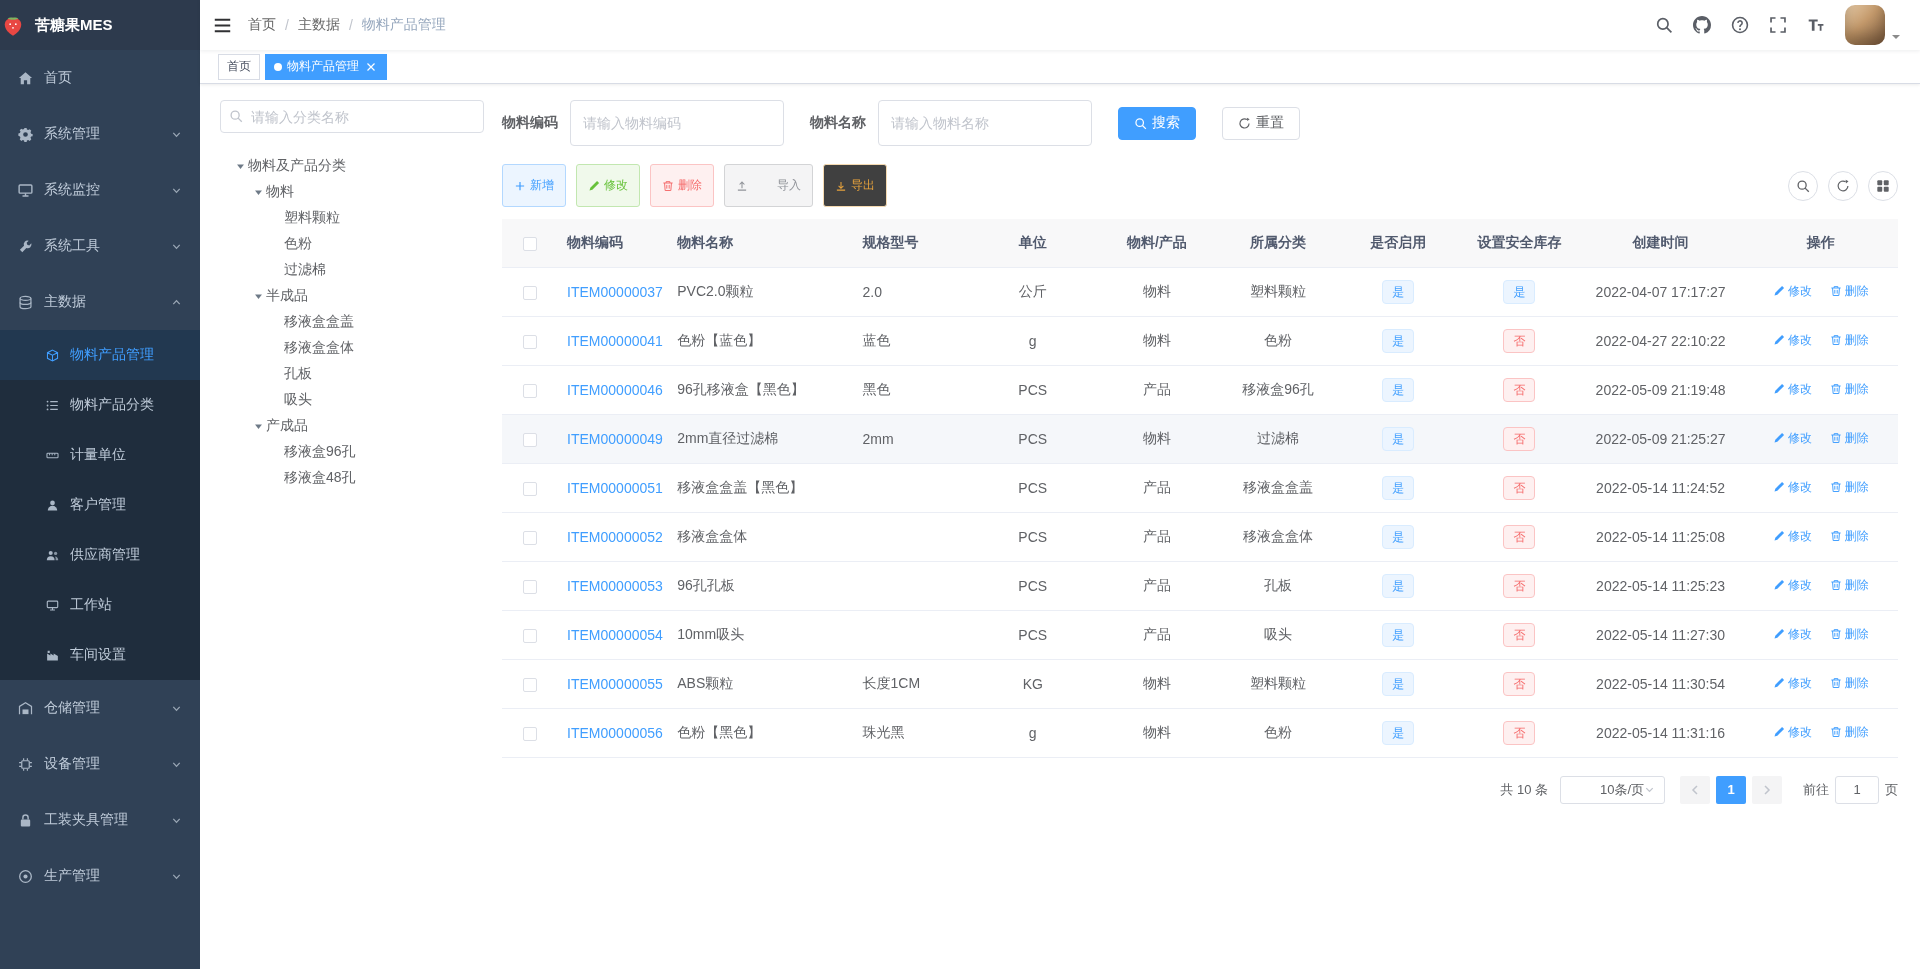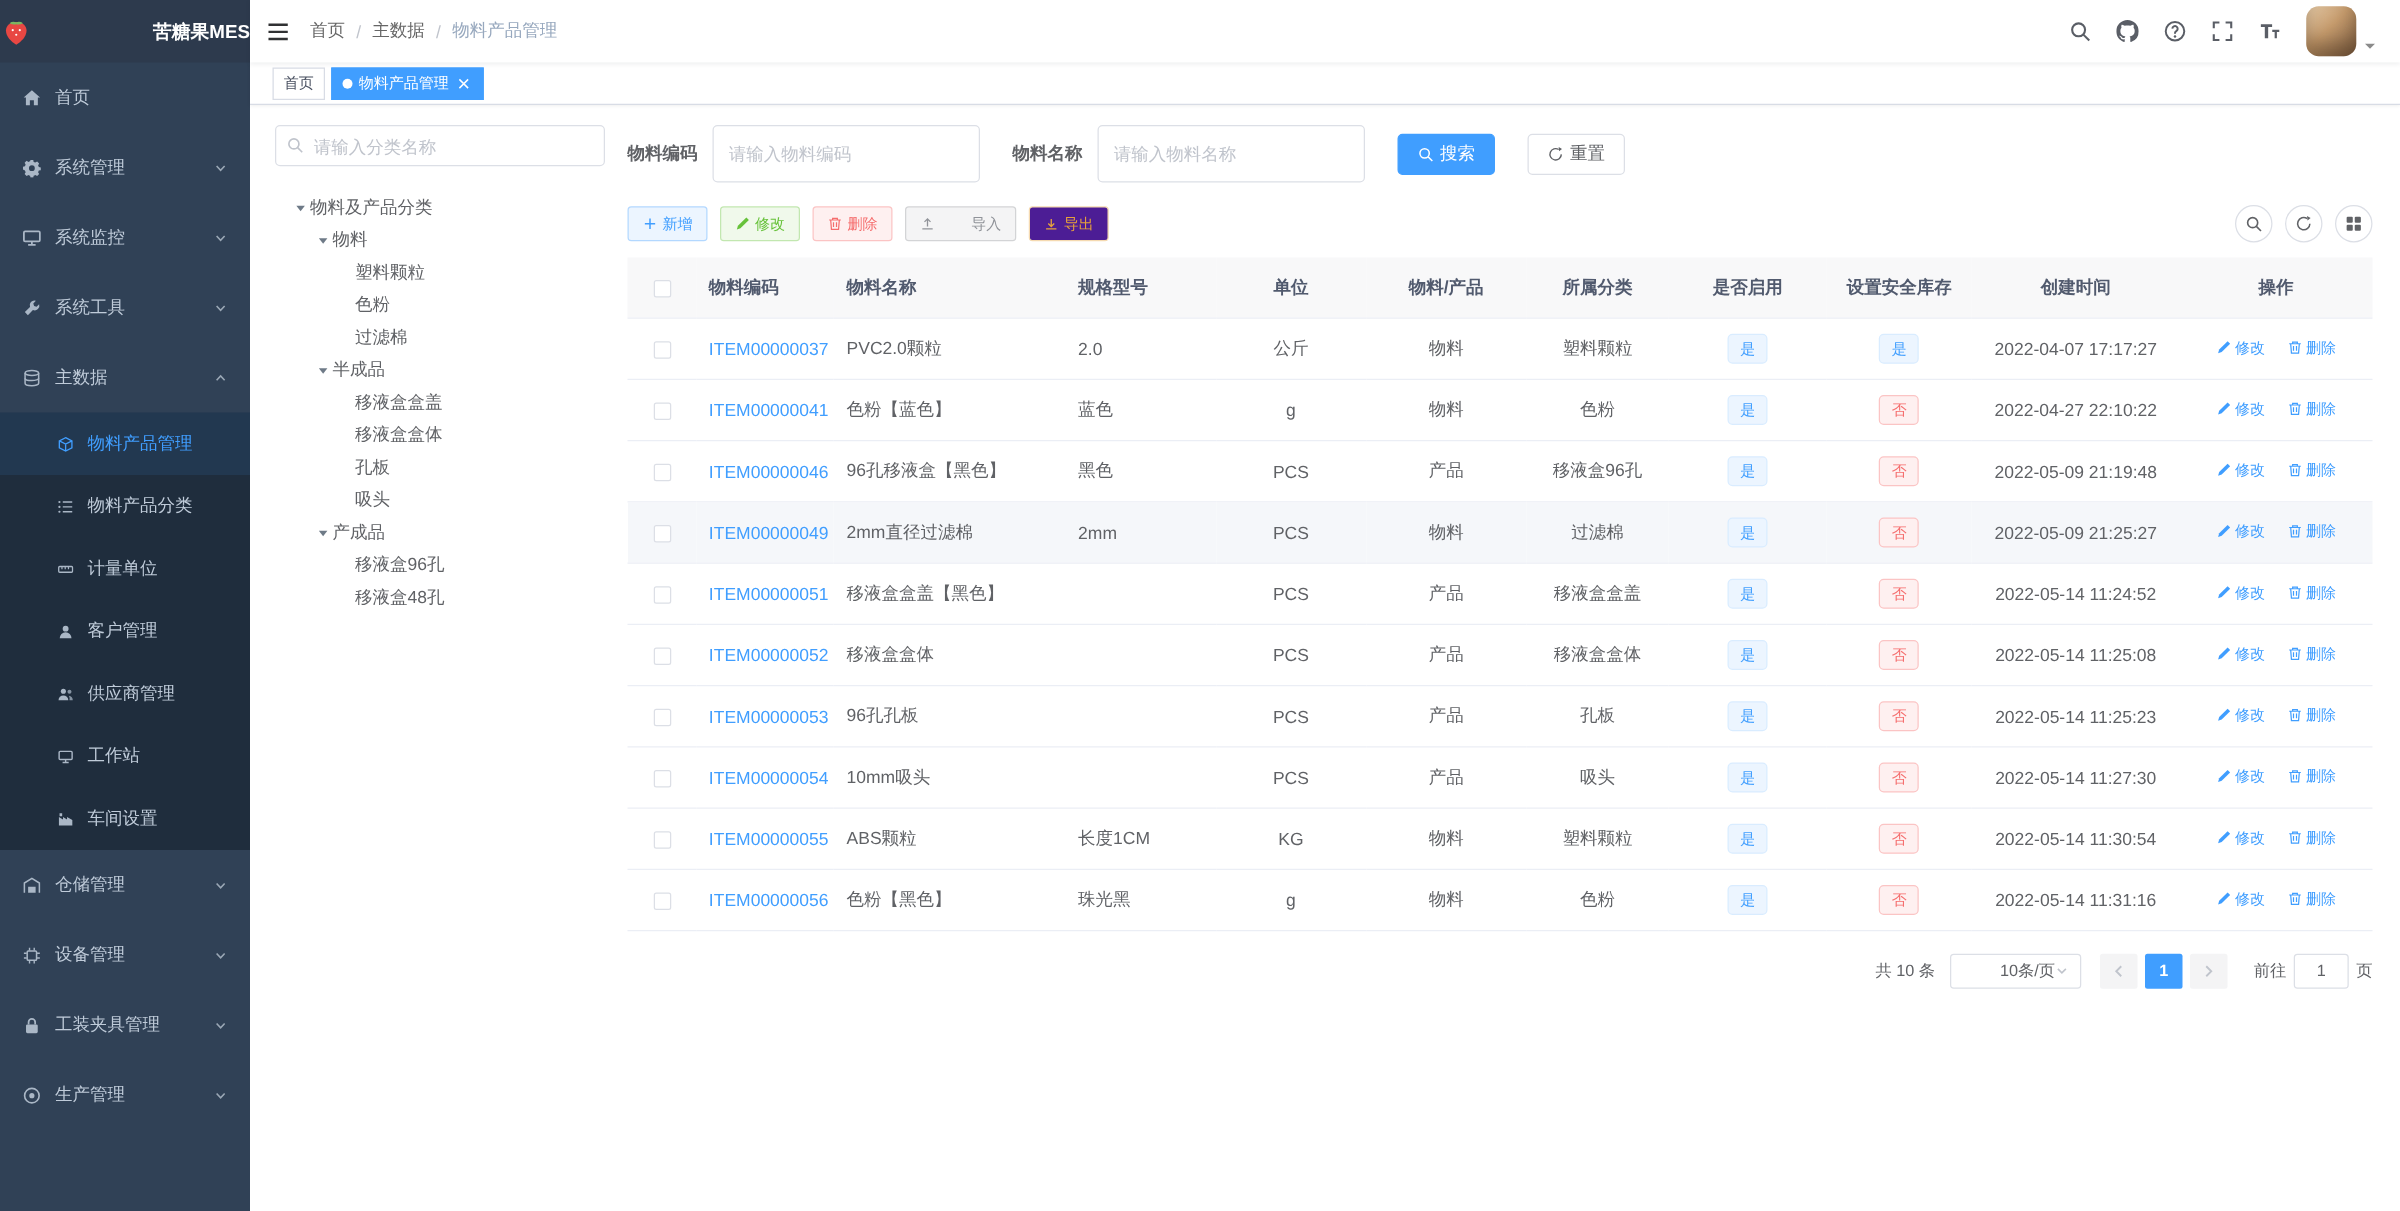--- a/index.html
+++ b/index.html
@@ -5,21 +5,21 @@
   * { margin:0; padding:0; box-sizing:border-box; }
   html,body { width:1920px; height:969px; overflow:hidden; }
   body { font-family:"Liberation Sans","DejaVu Sans",sans-serif; font-size:14px; color:#303133; background:#fff; }
   .ico { display:inline-flex; align-items:center; justify-content:center; }
   .ico svg { width:1em; height:1em; display:block; }
 
   .layout { display:flex; width:100%; height:100%; }
 
   
   .sidebar { width:200px; flex:0 0 200px; background:#304156; color:#bfcbd9; overflow:hidden; }
-  .logo { height:50px; display:flex; align-items:center; justify-content:space-between; gap:9px; background:#2d3a4d; cursor:pointer; }
+  .logo { height:50px; display:flex; align-items:center; justify-content:flex-start; gap:9px; background:#2d3a4d; cursor:pointer; }
   .logo-icon { font-size:26px; }
   .logo-icon svg { width:26px; height:26px; }
   .logo-title { color:#fff; font-weight:bold; font-size:15px; }
   .menu-item { height:56px; display:flex; align-items:center; padding:0 18px; font-size:14px; color:#bfcbd9; cursor:pointer; }
   .mi-icon { font-size:15px; color:#aab7c6; flex:0 0 auto; }
   .mi-label { margin-left:11px; flex:1; white-space:nowrap; }
   .chev { font-size:11px; color:#9aa7b5; margin-left:auto; }
   .chev.up svg { transform:rotate(180deg); }
   .submenu { background:#1f2d3d; }
   .menu-item.sub { height:50px; padding-left:46px; }
@@ -68,27 +68,27 @@
   .filter-row { display:flex; align-items:center; margin-bottom:18px; }
   .f-label { font-weight:bold; color:#606266; font-size:14px; margin-right:12px; white-space:nowrap; }
   .f-input { width:214px; height:46px; border:1px solid #dcdfe6; border-radius:4px; padding:0 12px; font-size:14px; color:#606266; margin-right:26px; outline:none; font-family:inherit; }
   .f-input::placeholder { color:#c0c4cc; }
   .btn { height:33px; border-radius:4px; font-size:14px; padding:0 15px; display:inline-flex; align-items:center; gap:5px; cursor:pointer; border:1px solid #dcdfe6; background:#fff; color:#606266; font-family:inherit; }
   .btn .bi { font-size:13px; }
   .btn + .btn { margin-left:26px; }
   .btn-primary { background:#409EFF; border-color:#409EFF; color:#fff; }
 
   .toolbar-row { display:flex; align-items:center; margin-bottom:12px; }
-  .btn-mini { height:28px; padding:0 11px; font-size:12px; border-radius:3px; display:inline-flex; align-items:center; gap:4px; margin-right:10px; cursor:pointer; border:1px solid; font-family:inherit; }
+  .btn-mini { height:43px; padding:0 11px; font-size:12px; border-radius:3px; display:inline-flex; align-items:center; gap:4px; margin-right:10px; cursor:pointer; border:1px solid; font-family:inherit; }
   .btn-mini .ico { font-size:12px; }
   .btn-add    { color:#409eff; background:#ecf5ff; border-color:#b3d8ff; }
   .btn-edit   { color:#67c23a; background:#f0f9eb; border-color:#c2e7b0; }
   .btn-del    { color:#f56c6c; background:#fef0f0; border-color:#fbc4c4; }
   .btn-import { color:#909399; background:#f4f4f5; border-color:#d3d4d6;gap:29px; }
-  .btn-export { color:#e6a23c; background:#4c1d95; border-color:#f5dab1; }
+  .btn-export { color:#e6a23c; background:#404040; border-color:#f5dab1; }
   .tools-right { margin-left:auto; display:flex; gap:10px; }
   .circle-btn { width:30px; height:30px; border-radius:50%; border:1px solid #dcdfe6; background:#fff; color:#606266; font-size:14px; cursor:pointer; }
 
   
   .data-table { width:100%; border-collapse:collapse; table-layout:fixed; font-size:14px; }
   .data-table th { background:#f8f8f9; color:#515a6e; font-weight:bold; height:48px; padding:0 10px; border-bottom:1px solid #ebeef5; text-align:center; }
   .data-table td { height:49px; padding:0 10px; border-bottom:1px solid #ebeef5; color:#606266; text-align:center; overflow:hidden; white-space:nowrap; }
   .data-table .al { text-align:left; }
   .trow.row-hover { background:#f5f7fa; }
   .cb { width:14px; height:14px; border:1px solid #dcdfe6; border-radius:2px; background:#fff; display:inline-block; vertical-align:middle; cursor:pointer; }

